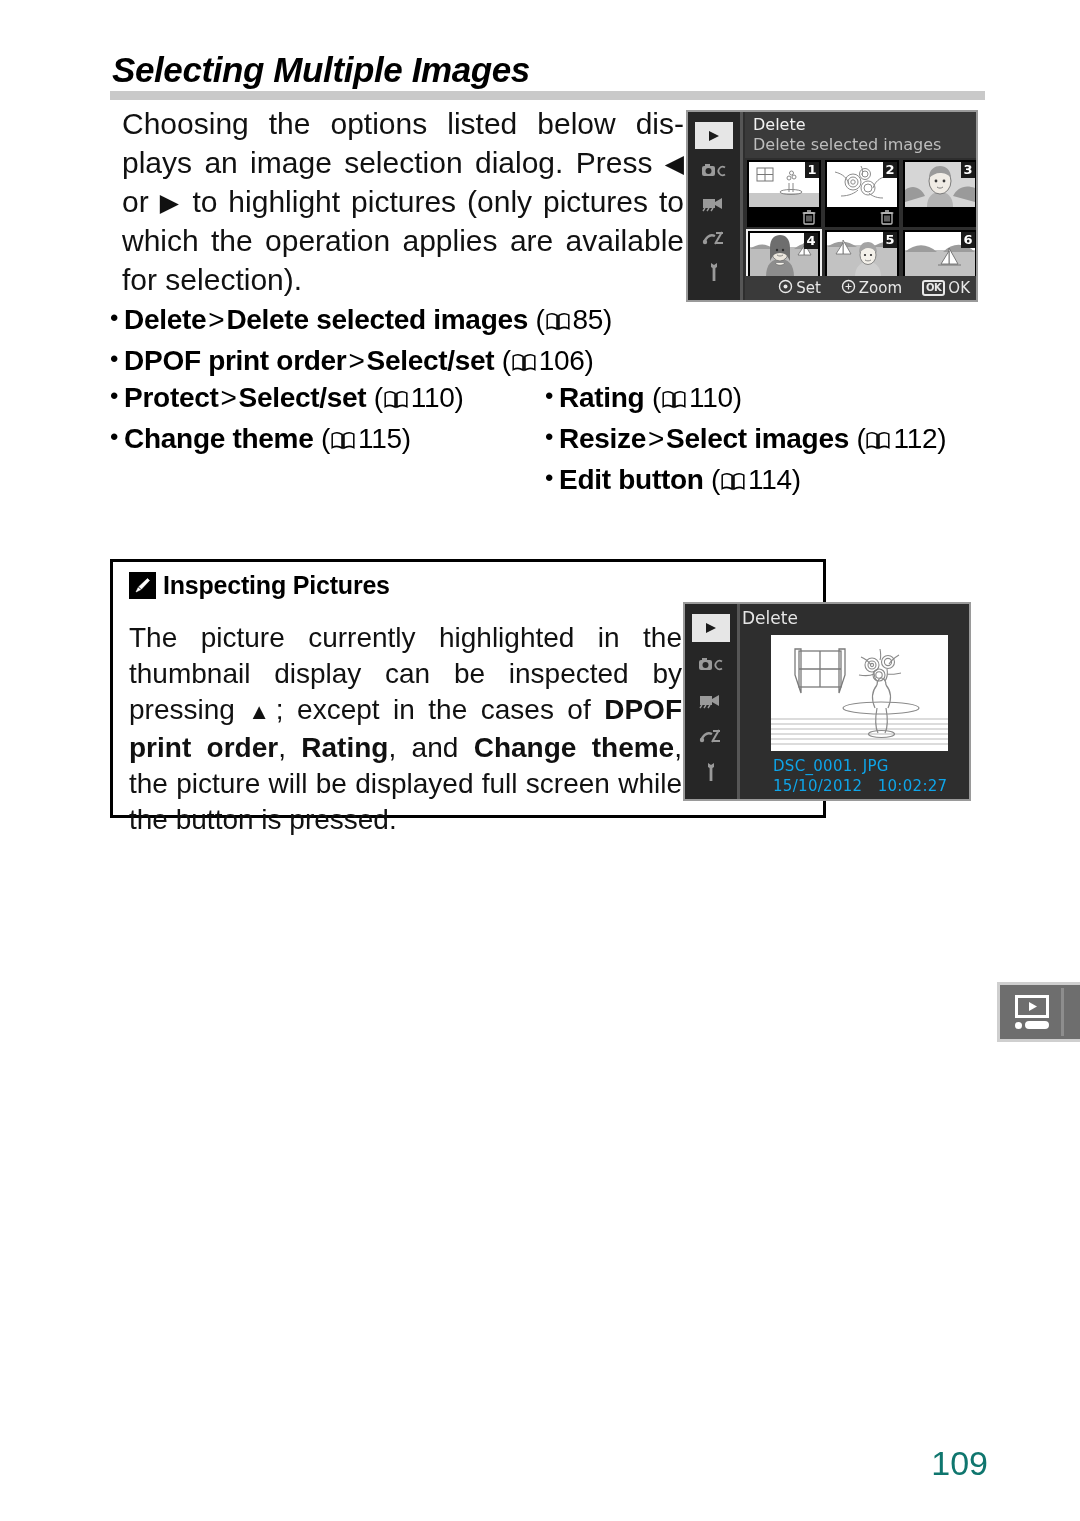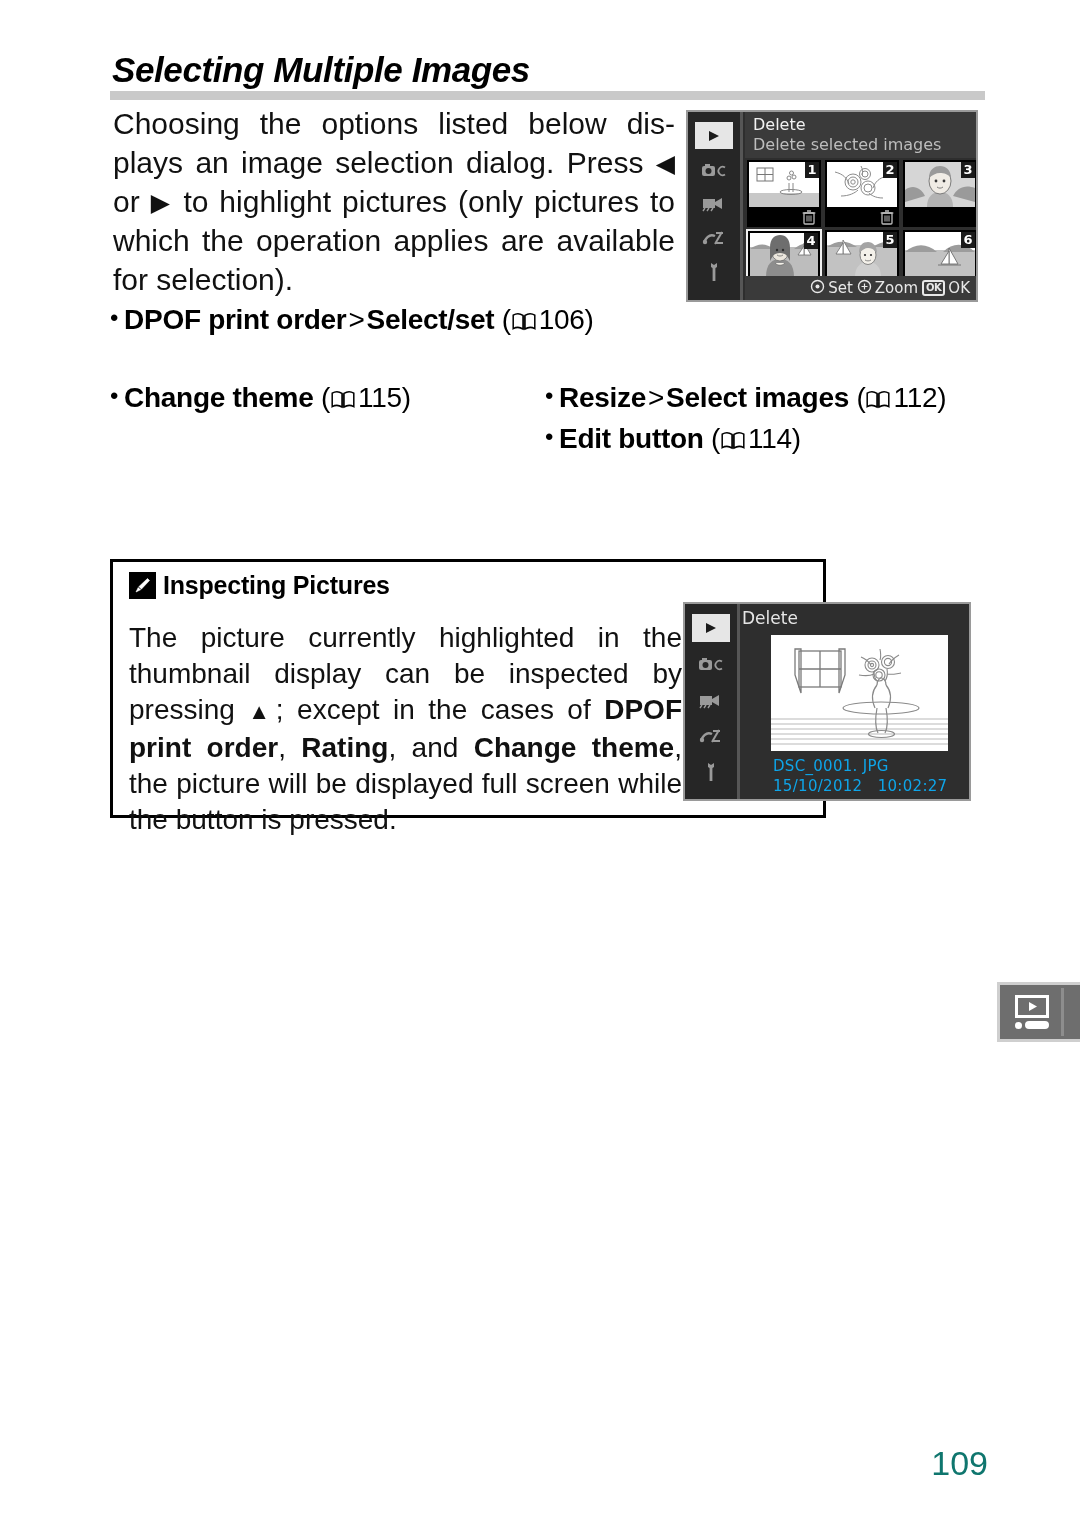--- a/index.html
+++ b/index.html
@@ -31,21 +31,21 @@
     left: 110px;
     top: 91px;
     width: 875px;
     height: 9px;
     background: #c9c9c9;
   }
 
   
   #intro-paragraph {
     position: absolute;
-    left: 113px;
+    left: 122px;
     top: 104px;
     width: 562px;
     font-size: 30px;
     line-height: 39px;
     text-align: justify;
     color: #111;
   }
   #intro-paragraph .tri-left,
   #intro-paragraph .tri-right {
     font-size: 25px;
@@ -240,21 +240,21 @@
     position: absolute;
     left: 57px;
     right: 0;
     bottom: 0;
     height: 24px;
     background: #3a3a3a;
     display: flex;
     align-items: center;
     justify-content: flex-end;
     padding-right: 6px;
-    gap: 4px;
+    gap: 20px;
     color: #e8e8e8;
     font-size: 15px;
   }
   #lcd-thumbs-footer .fitem { display: flex; align-items: center; gap: 3px; }
   .okbadge {
     border: 2px solid #e8e8e8;
     border-radius: 3px;
     font-size: 10px;
     font-weight: bold;
     padding: 0 2px;
@@ -362,39 +362,60 @@
 
 <div id="page-title">Selecting Multiple Images</div>
 <div id="title-rule"></div>
 
 <div id="intro-paragraph">
   <span>Choosing the options listed below dis-plays an image selection dialog. Press </span><span class="tri-left">◀</span><span> or </span><span class="tri-right">▶</span><span> to highlight pictures (only pictures to which the operation applies are available for selection).</span>
 </div>
 
 <div id="bullets-full" class="bullet-list">
   <div class="bullet-row">
+    <span class="dot">•</span><span class="b">Delete</span><span class="gt">&gt;</span><span class="b">Delete selected images</span><span class="ref"> (<span class="book"><svg viewBox="0 0 24 19" width="24" height="19">
+            <path d="M1.2 3.2 C4 1.4 8 1.4 11 3.4 L11 17 C8 15.1 4 15.1 1.2 16.7 Z" fill="none" stroke="#000" stroke-width="1.5"></path>
+            <path d="M22.8 3.2 C20 1.4 16 1.4 13 3.4 L13 17 C16 15.1 20 15.1 22.8 16.7 Z" fill="none" stroke="#000" stroke-width="1.5"></path>
+            <path d="M12 3.6 L12 17.2" stroke="#000" stroke-width="1.5"></path>
+          </svg></span><span>85</span>)</span>
+  </div>
+  <div class="bullet-row">
     <span class="dot">•</span><span class="b">DPOF print order</span><span class="gt">&gt;</span><span class="b">Select/set</span><span class="ref"> (<span class="book"><svg viewBox="0 0 24 19" width="24" height="19">
             <path d="M1.2 3.2 C4 1.4 8 1.4 11 3.4 L11 17 C8 15.1 4 15.1 1.2 16.7 Z" fill="none" stroke="#000" stroke-width="1.5"></path>
             <path d="M22.8 3.2 C20 1.4 16 1.4 13 3.4 L13 17 C16 15.1 20 15.1 22.8 16.7 Z" fill="none" stroke="#000" stroke-width="1.5"></path>
             <path d="M12 3.6 L12 17.2" stroke="#000" stroke-width="1.5"></path>
           </svg></span><span>106</span>)</span>
   </div>
 </div>
 
 <div id="bullets-left" class="bullet-list">
+  <div class="bullet-row">
+    <span class="dot">•</span><span class="b">Protect</span><span class="gt">&gt;</span><span class="b">Select/set</span><span class="ref"> (<span class="book"><svg viewBox="0 0 24 19" width="24" height="19">
+            <path d="M1.2 3.2 C4 1.4 8 1.4 11 3.4 L11 17 C8 15.1 4 15.1 1.2 16.7 Z" fill="none" stroke="#000" stroke-width="1.5"></path>
+            <path d="M22.8 3.2 C20 1.4 16 1.4 13 3.4 L13 17 C16 15.1 20 15.1 22.8 16.7 Z" fill="none" stroke="#000" stroke-width="1.5"></path>
+            <path d="M12 3.6 L12 17.2" stroke="#000" stroke-width="1.5"></path>
+          </svg></span><span>110</span>)</span>
+  </div>
   <div class="bullet-row">
     <span class="dot">•</span><span class="b">Change theme</span><span class="ref"> (<span class="book"><svg viewBox="0 0 24 19" width="24" height="19">
             <path d="M1.2 3.2 C4 1.4 8 1.4 11 3.4 L11 17 C8 15.1 4 15.1 1.2 16.7 Z" fill="none" stroke="#000" stroke-width="1.5"></path>
             <path d="M22.8 3.2 C20 1.4 16 1.4 13 3.4 L13 17 C16 15.1 20 15.1 22.8 16.7 Z" fill="none" stroke="#000" stroke-width="1.5"></path>
             <path d="M12 3.6 L12 17.2" stroke="#000" stroke-width="1.5"></path>
           </svg></span><span>115</span>)</span>
   </div>
 </div>
 
 <div id="bullets-right" class="bullet-list">
+  <div class="bullet-row">
+    <span class="dot">•</span><span class="b">Rating</span><span class="ref"> (<span class="book"><svg viewBox="0 0 24 19" width="24" height="19">
+            <path d="M1.2 3.2 C4 1.4 8 1.4 11 3.4 L11 17 C8 15.1 4 15.1 1.2 16.7 Z" fill="none" stroke="#000" stroke-width="1.5"></path>
+            <path d="M22.8 3.2 C20 1.4 16 1.4 13 3.4 L13 17 C16 15.1 20 15.1 22.8 16.7 Z" fill="none" stroke="#000" stroke-width="1.5"></path>
+            <path d="M12 3.6 L12 17.2" stroke="#000" stroke-width="1.5"></path>
+          </svg></span><span>110</span>)</span>
+  </div>
   <div class="bullet-row">
     <span class="dot">•</span><span class="b">Resize</span><span class="gt">&gt;</span><span class="b">Select images</span><span class="ref"> (<span class="book"><svg viewBox="0 0 24 19" width="24" height="19">
             <path d="M1.2 3.2 C4 1.4 8 1.4 11 3.4 L11 17 C8 15.1 4 15.1 1.2 16.7 Z" fill="none" stroke="#000" stroke-width="1.5"></path>
             <path d="M22.8 3.2 C20 1.4 16 1.4 13 3.4 L13 17 C16 15.1 20 15.1 22.8 16.7 Z" fill="none" stroke="#000" stroke-width="1.5"></path>
             <path d="M12 3.6 L12 17.2" stroke="#000" stroke-width="1.5"></path>
           </svg></span><span>112</span>)</span>
   </div>
   <div class="bullet-row">
     <span class="dot">•</span><span class="b">Edit button</span><span class="ref"> (<span class="book"><svg viewBox="0 0 24 19" width="24" height="19">
             <path d="M1.2 3.2 C4 1.4 8 1.4 11 3.4 L11 17 C8 15.1 4 15.1 1.2 16.7 Z" fill="none" stroke="#000" stroke-width="1.5"></path>

